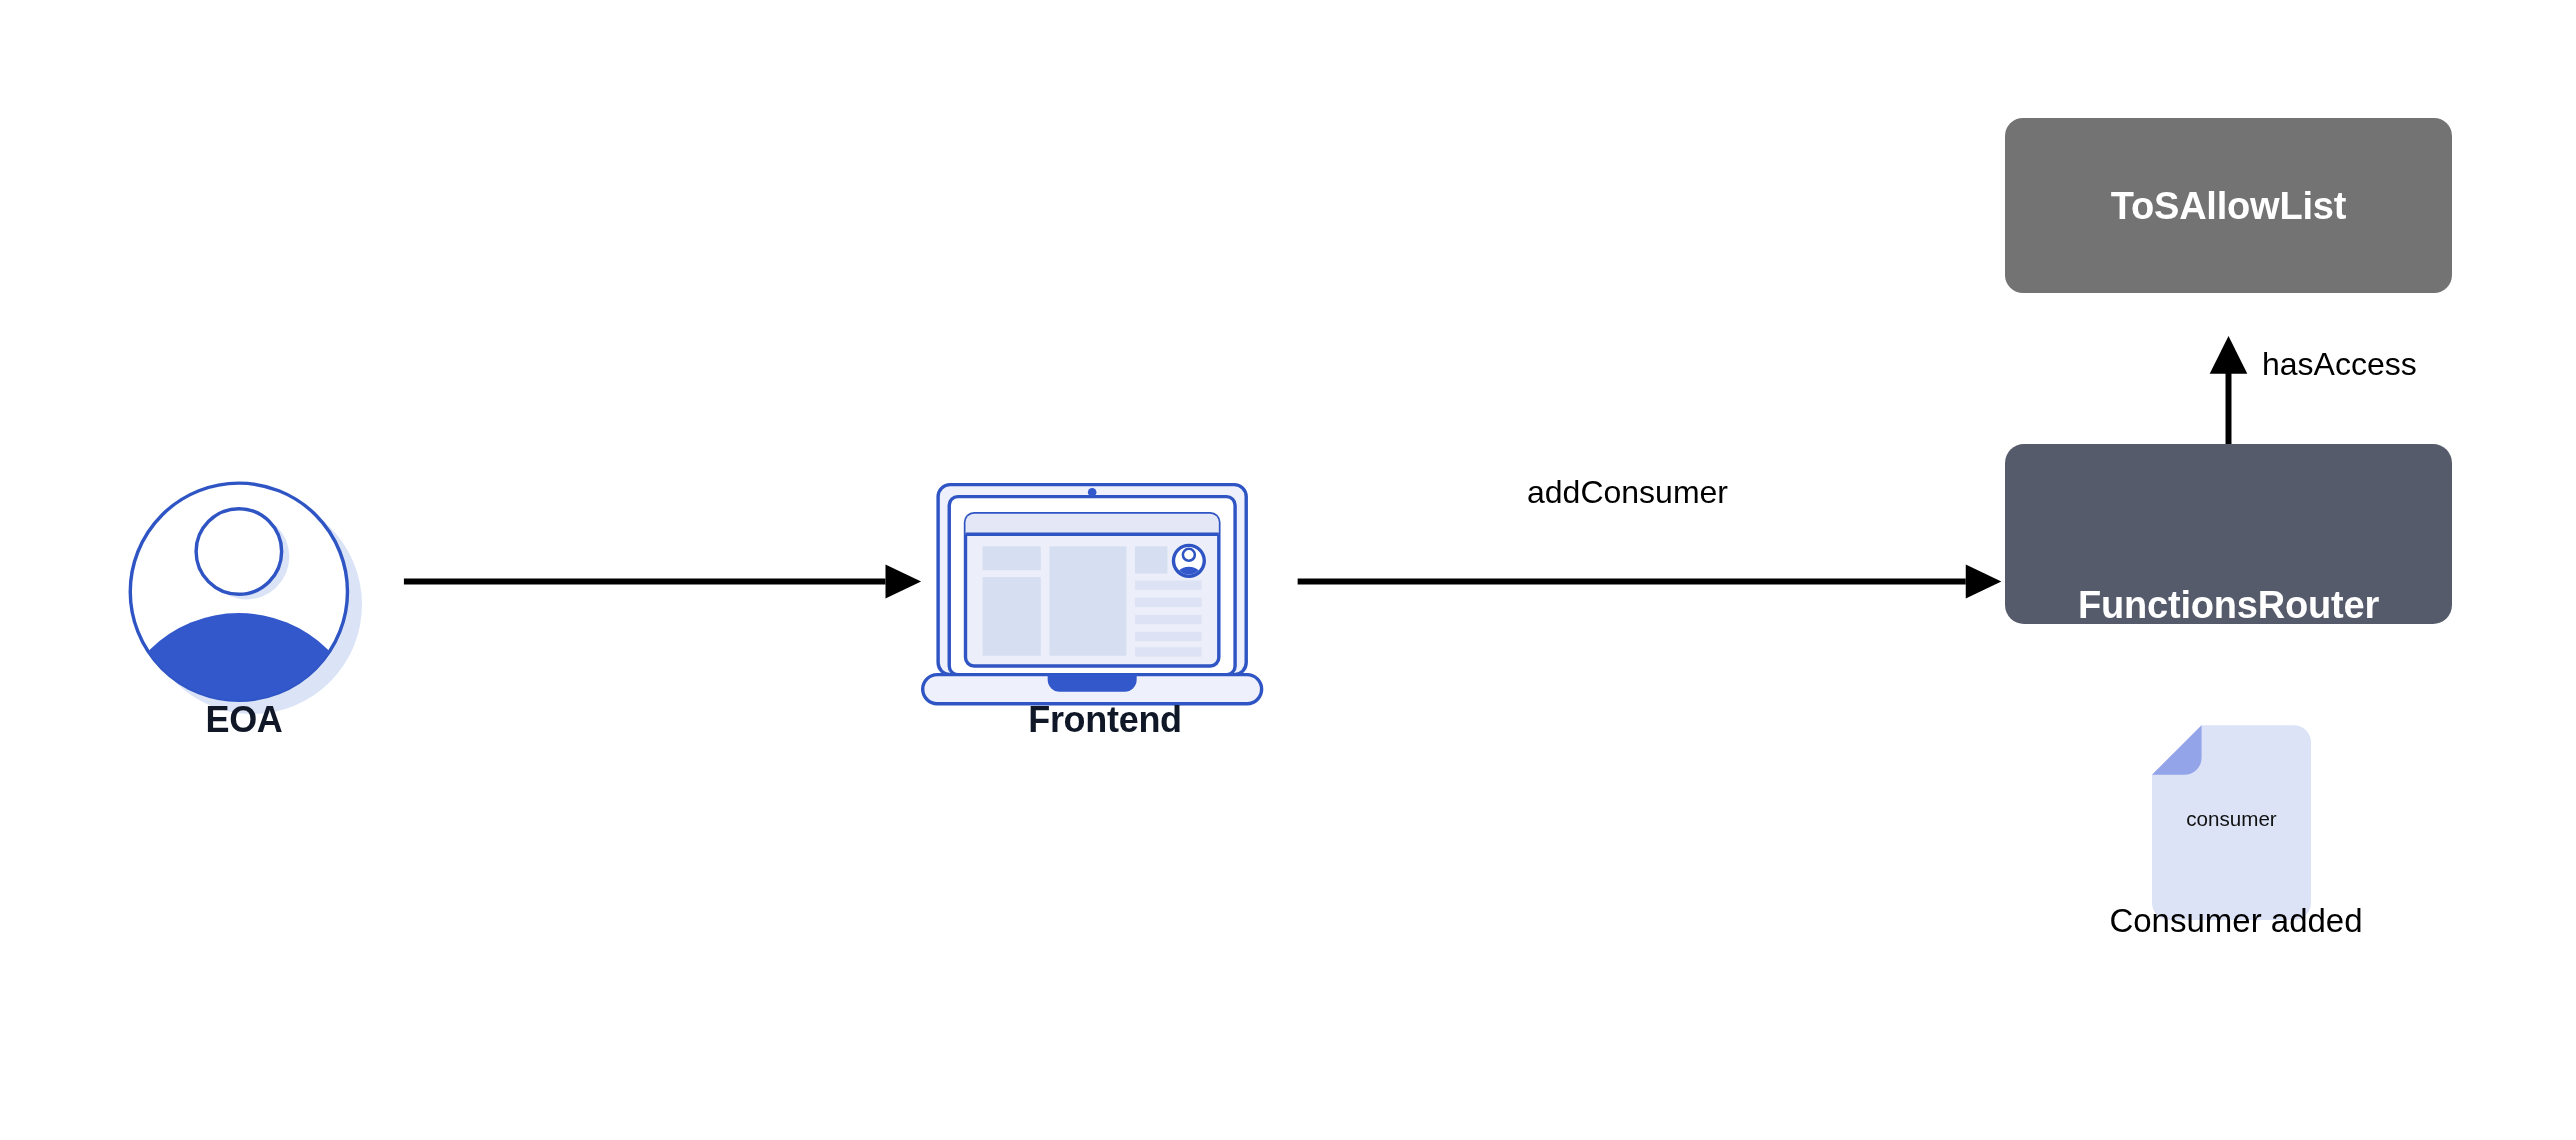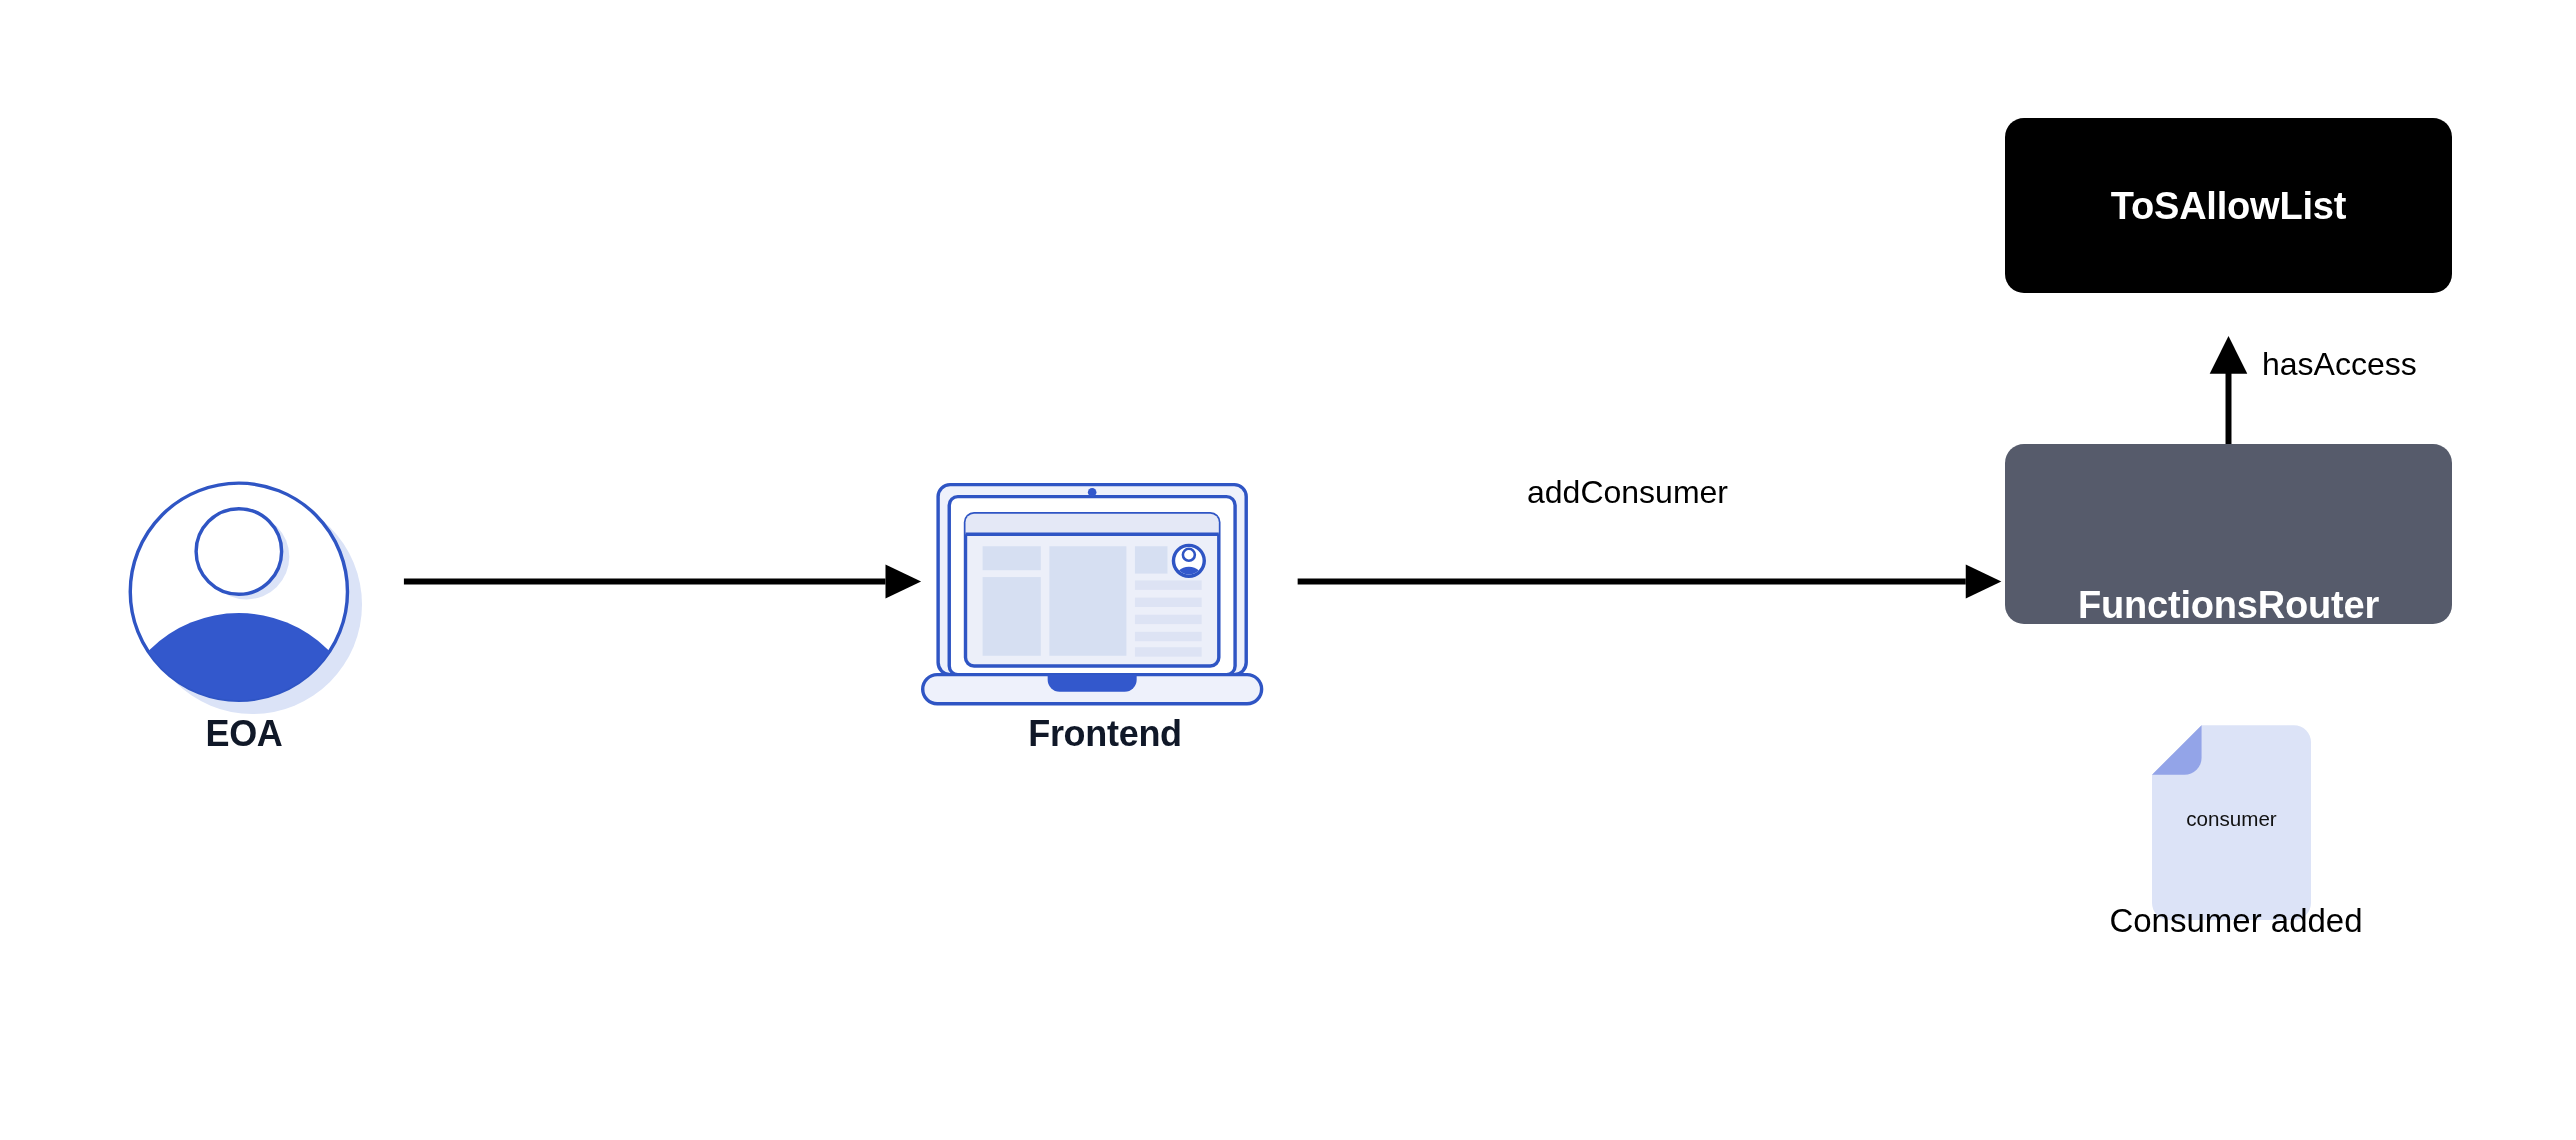--- a/index.html
+++ b/index.html
@@ -49,21 +49,20 @@
   .actor-caption {
     position: absolute;
     color: #101828;
     font-size: 36px;
     font-weight: 700;
     letter-spacing: -0.3px;
     white-space: nowrap;
     text-align: center;
     line-height: 1;
     font-family: "Liberation Sans", sans-serif;
-    margin-top: 14px;
   }
 
   
   .edge-label {
     position: absolute;
     color: #000000;
     font-size: 32px;
     font-weight: 400;
     letter-spacing: 0px;
     white-space: nowrap;
@@ -184,21 +183,21 @@
   <div class="edge-label" style="left:1527px; top:476px;">addConsumer</div>
 
   <div class="abs" style="left:2208px; top:288px; width:41px; height:159px;">
     <svg width="41" height="159" viewBox="0 0 48 186">
       <line x1="24" y1="186" x2="24" y2="40" stroke="#000000" stroke-width="7"></line>
       <polygon points="24,0 46,44 2,44" fill="#000000"></polygon>
     </svg>
   </div>
   <div class="edge-label" style="left:2262px; top:348px;">hasAccess</div>
 
-  <div id="tos-allowlist-box" class="node-box" style="background:#000000;">
+  <div id="tos-allowlist-box" class="node-box" style="background:#737373;border-radius:18px;">
     <span class="node-label">ToSAllowList</span>
   </div>
 
   <div id="functions-router-box" class="node-box" style="background:#565b6b;">
     <span class="node-label">FunctionsRouter</span>
   </div>
 
   <div class="abs" style="left:2152px; top:677px; width:159px; height:197px;">
     <svg width="159" height="197" viewBox="0 0 186 230">
 

